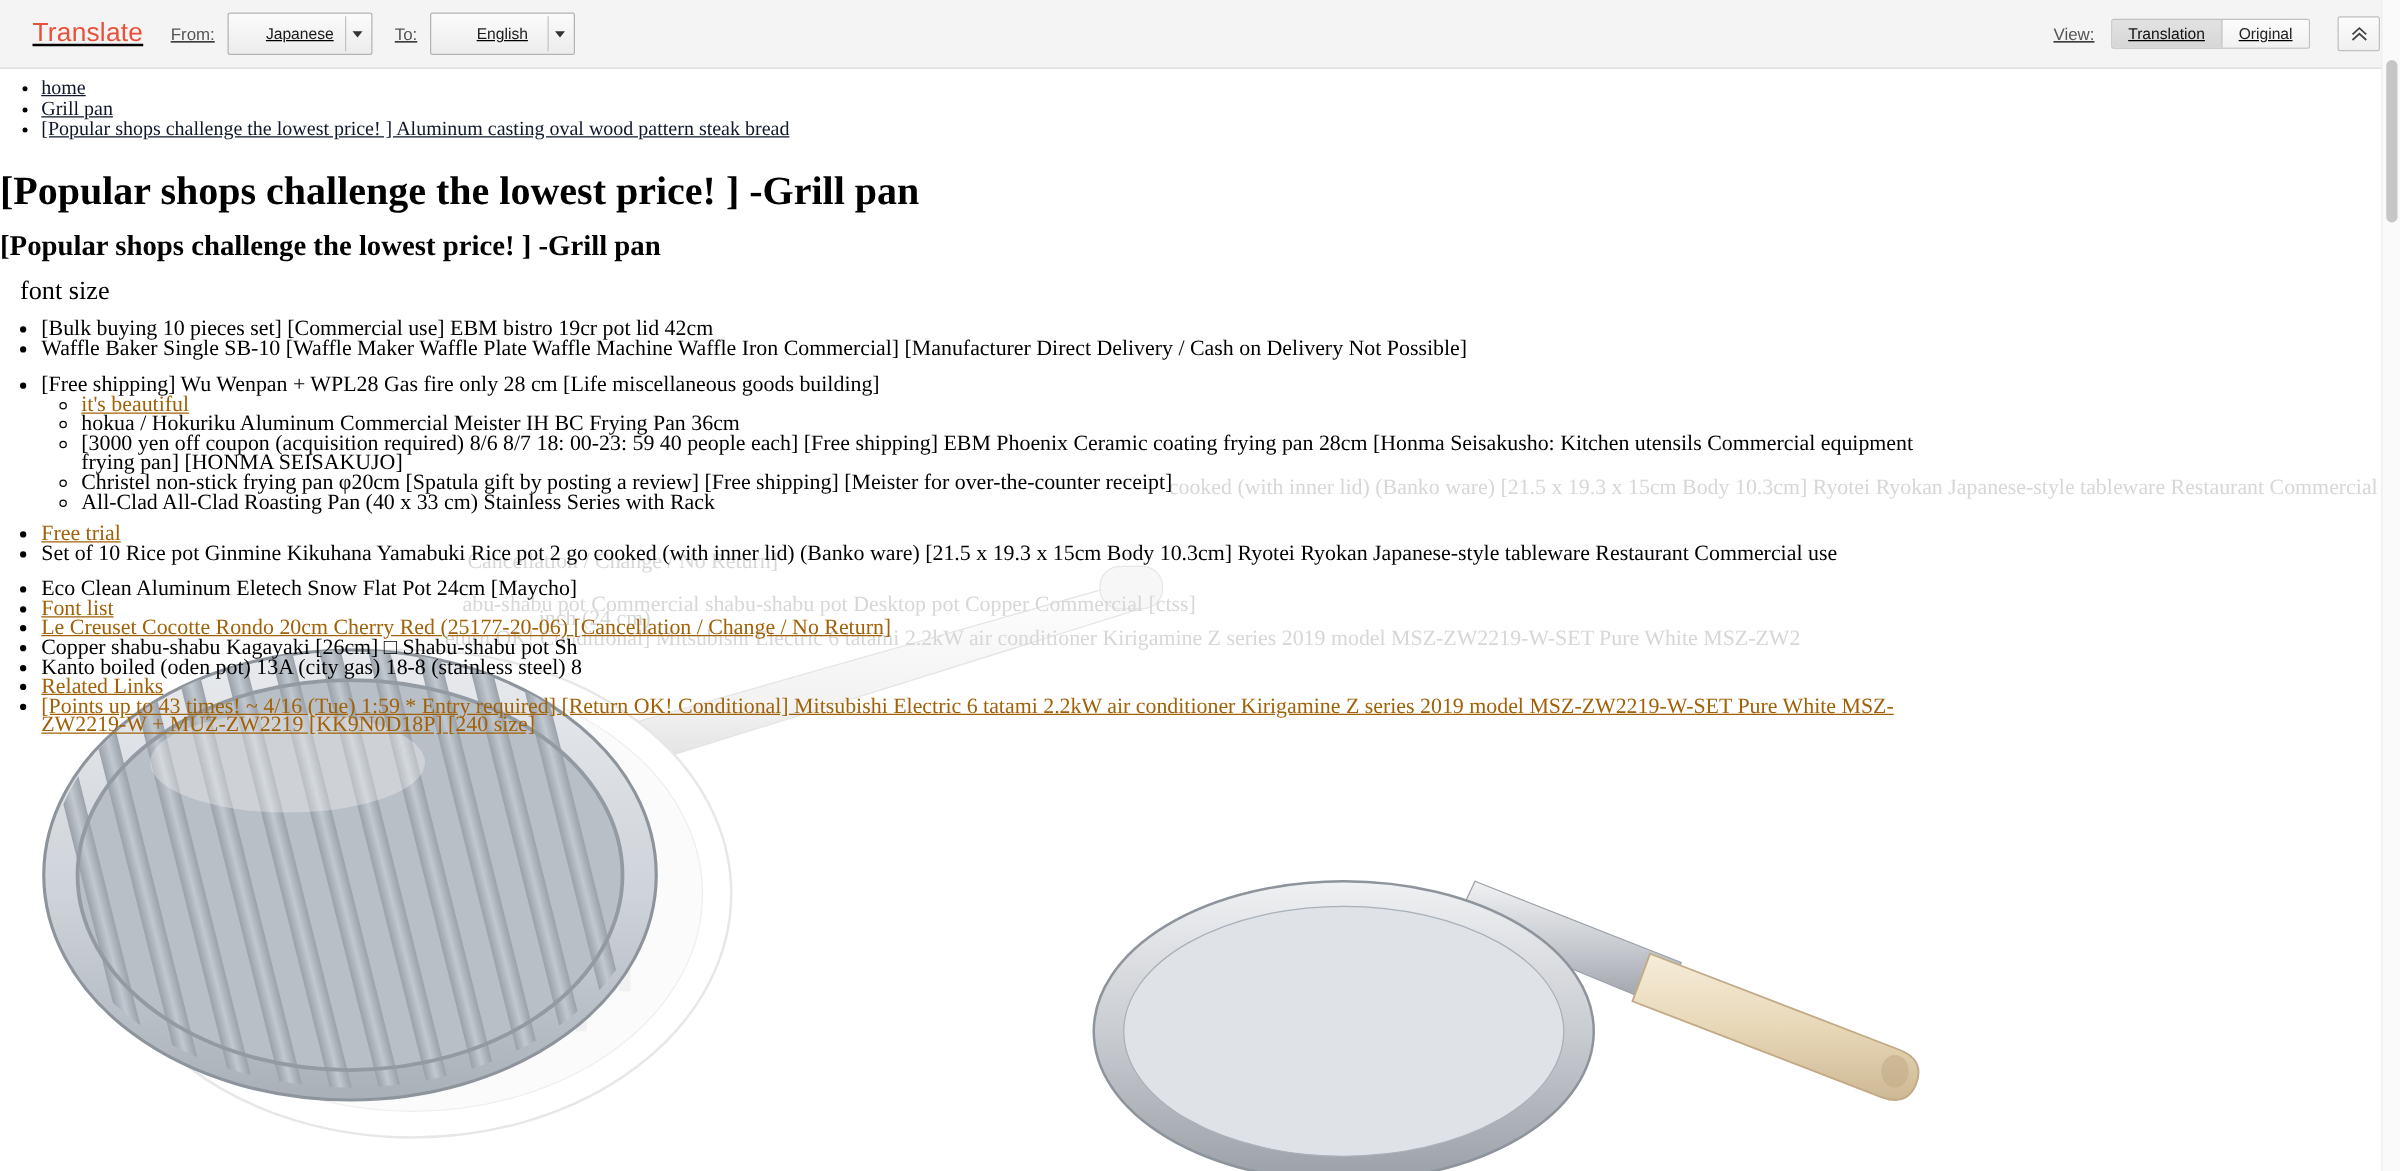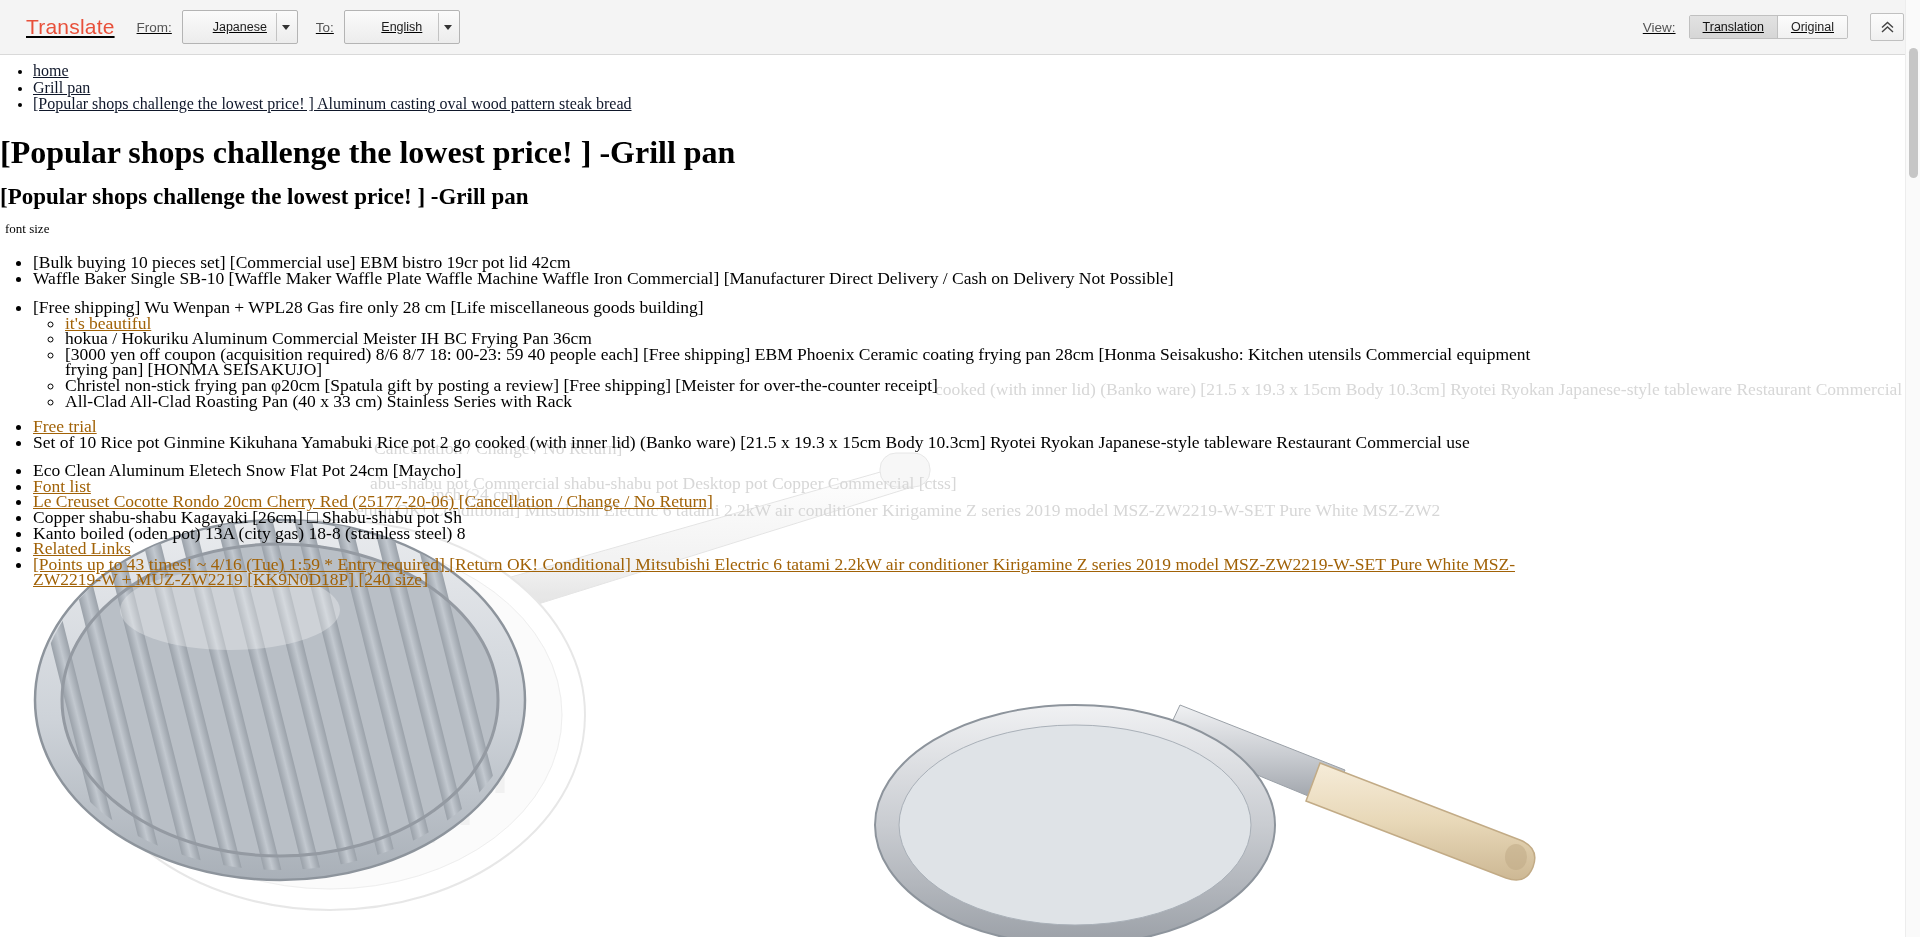--- a/index.html
+++ b/index.html
@@ -152,22 +152,22 @@
     top: 128px; left: 0;
     margin: 0;
     font-size: 23px;
     font-weight: bold;
     line-height: 28px;
     z-index: 5;
   }
 
   #fontsize-label {
     position: absolute;
-    top: 167px; left: 5px;
-    font-size: 13px;
+    top: 167px; left: 16px;
+    font-size: 21px;
     z-index: 5;
   }
 
   
   .ul-main {
     position: absolute;
     left: 0;
     margin: 0; padding-left: 33px;
     list-style: disc;
     z-index: 5;

